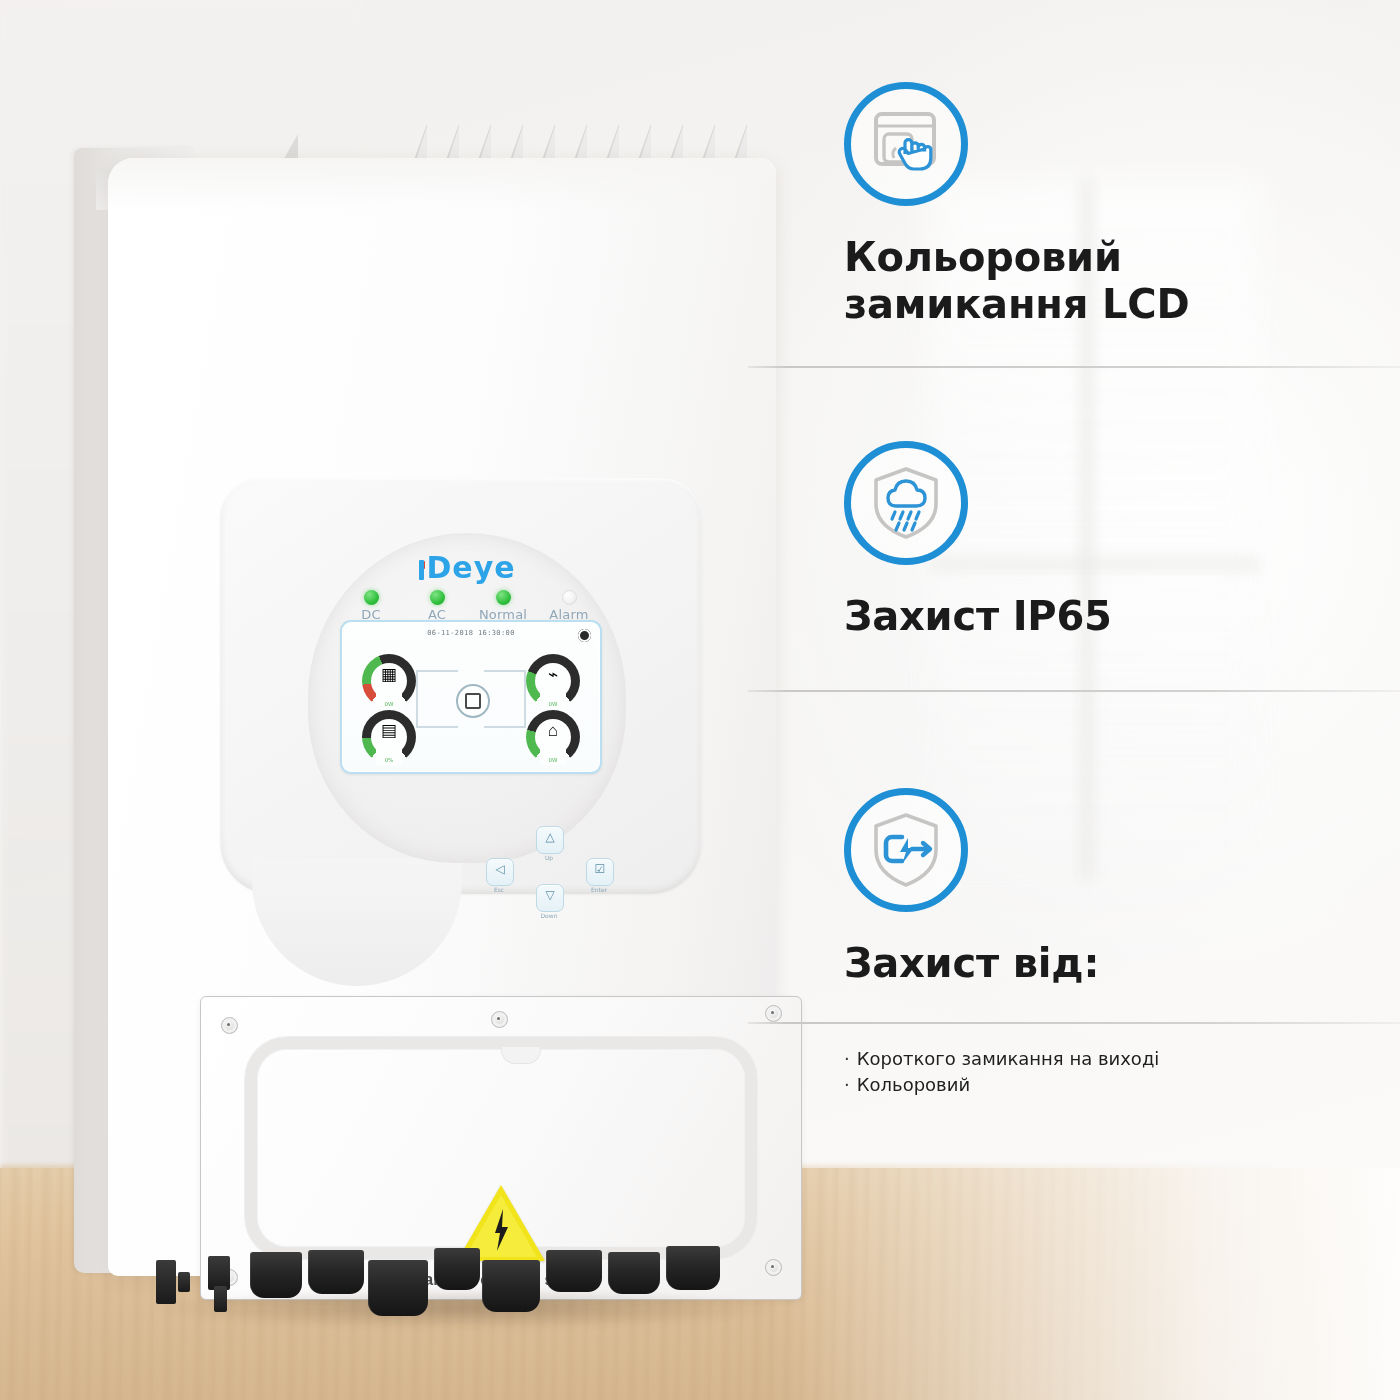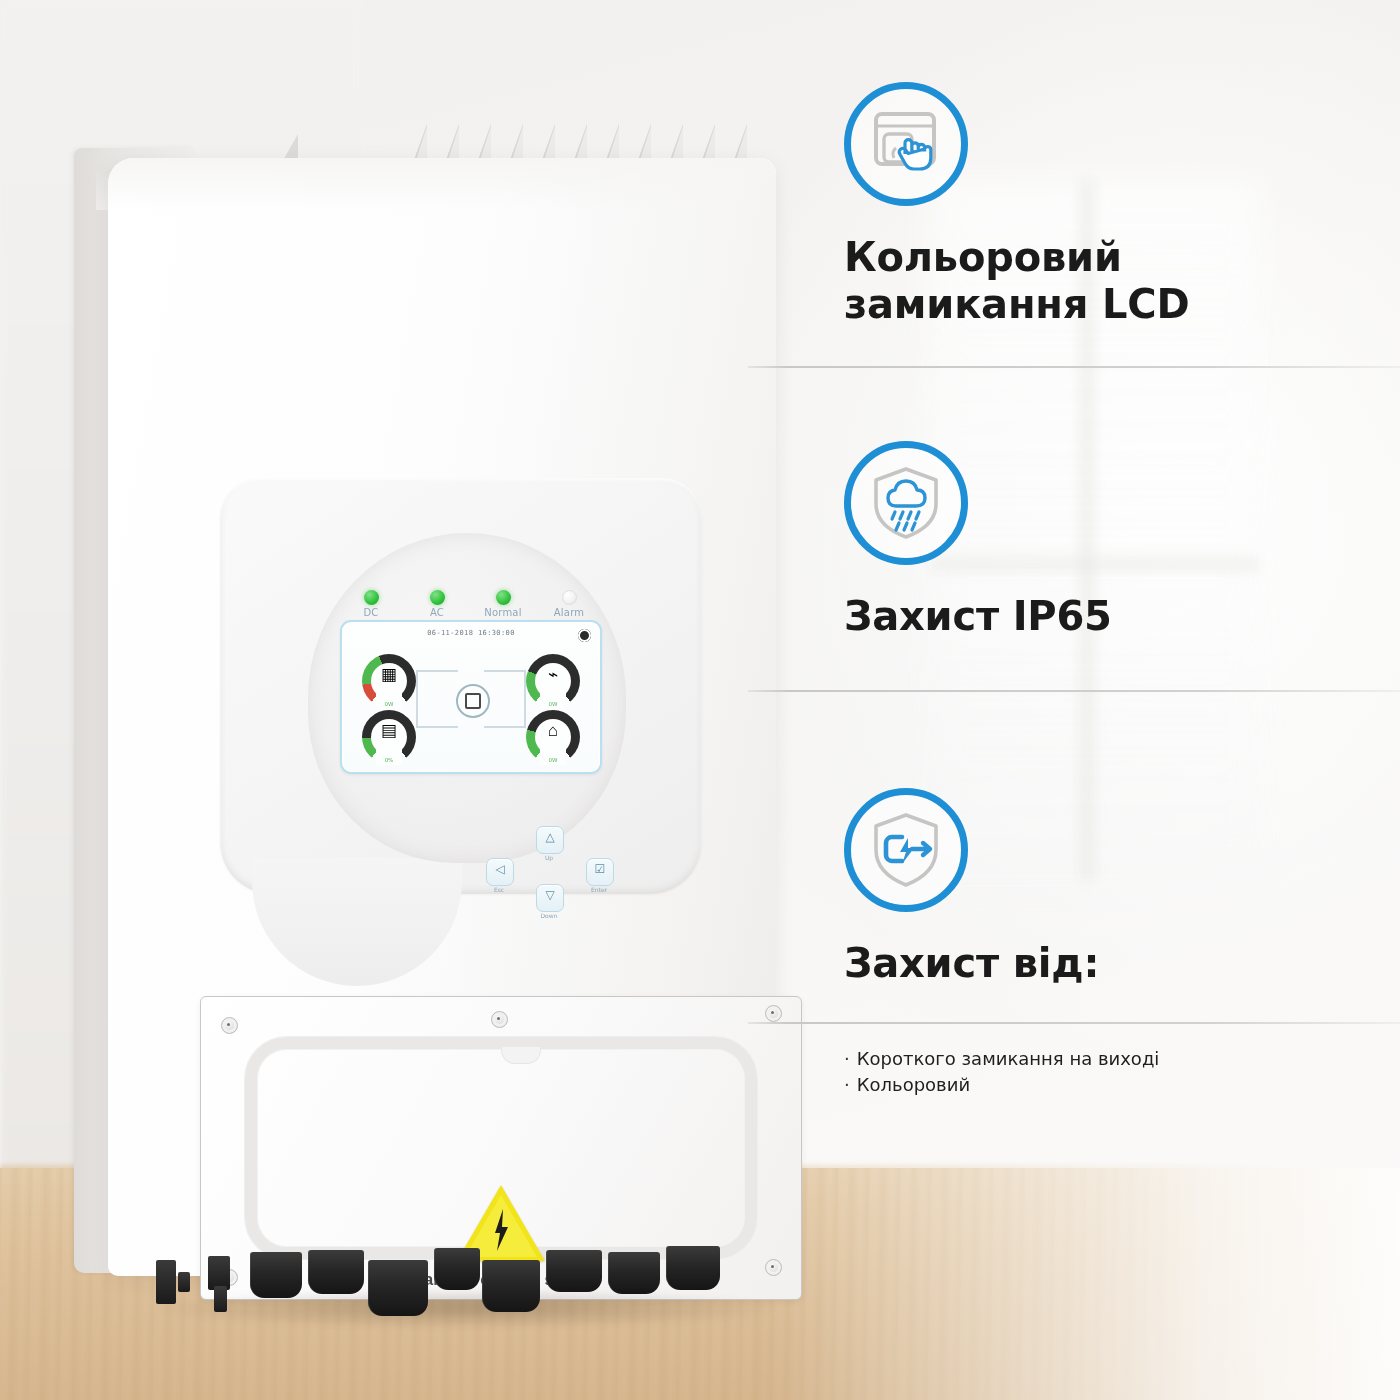--- a/index.html
+++ b/index.html
@@ -240,21 +240,21 @@
     background: radial-gradient(circle at 35% 30%, #7fe383, #2fbf3c 60%, #1f9e2c 100%);
     box-shadow: 0 0 5px rgba(60,200,80,0.55);
   }
   .led-dot.off {
     background: radial-gradient(circle at 35% 30%, #ffffff, #f2f2f2 60%, #dcdcdc 100%);
     box-shadow: none;
     border: 1px solid #dedede;
     width: 13px; height: 13px;
   }
   .led-label {
-    font-size: 10px;
+    font-size: 13px;
     color: #8fa7b8;
     font-family: "DejaVu Sans", sans-serif;
     letter-spacing: .2px;
   }
   
   .lcd {
     position: absolute;
     left: 232px; top: 462px;
     width: 258px; height: 150px;
     background: linear-gradient(180deg, #fdfefe 0%, #f9fcfd 100%);
@@ -551,20 +551,23 @@
     <div class="inv-body">
       <div class="inv-top-shade"></div>
 
       <div class="inv-face"></div>
       <div class="inv-face-bulge"></div>
 
       <div class="disp-bezel">
         <div class="disp-inner"></div>
       </div>
 
+      <div class="brand">
+        <span class="bar red"></span><span class="bar"></span><span>Deye</span>
+      </div>
 
       <div class="leds">
         <div class="led-item">
           <div class="led-dot"></div>
           <div class="led-label">DC</div>
         </div>
         <div class="led-item">
           <div class="led-dot"></div>
           <div class="led-label">AC</div>
         </div>

